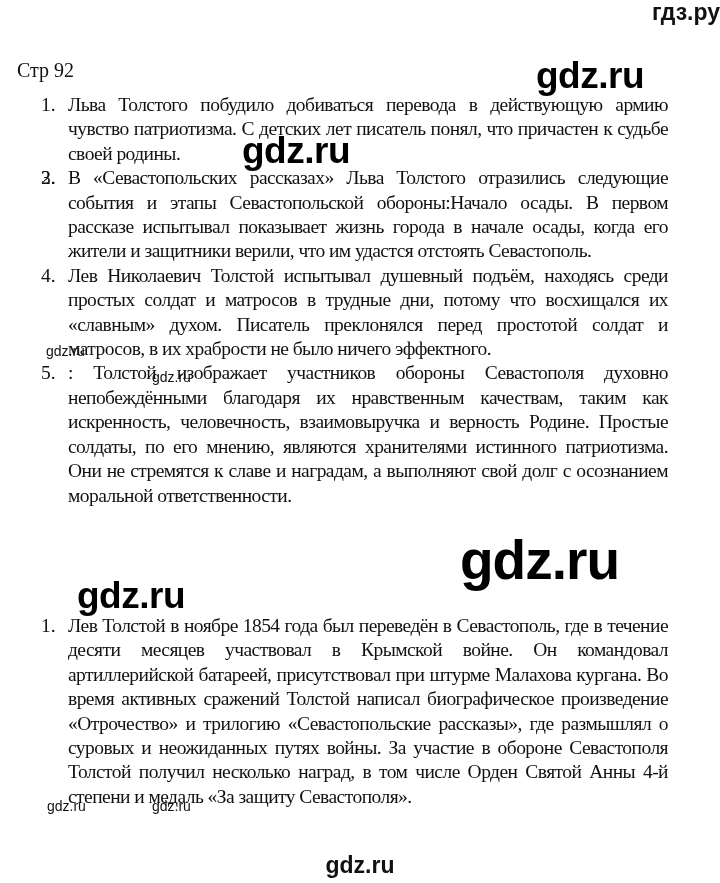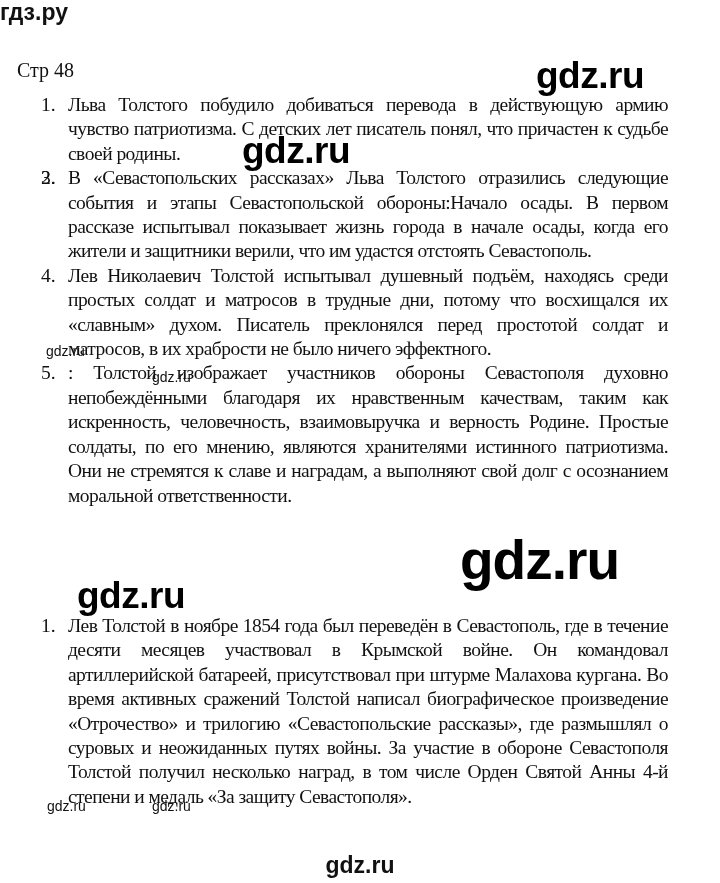--- a/index.html
+++ b/index.html
@@ -1,38 +1,38 @@
 <!DOCTYPE html>
 <html><head>
 <meta charset="utf-8">
 <style>
   html, body { margin: 0; padding: 0; background: #ffffff; }
   body { width: 720px; height: 883px; position: relative; overflow: hidden; color: #111111; }
   .serif { font-family: "Liberation Serif", "DejaVu Serif", serif; }
   .sans { font-family: "Liberation Sans", "DejaVu Sans", sans-serif; }
-  .site-header { position: absolute; top: -1px; left: 0; width: 720px; text-align: left; font-weight: bold; font-size: 23px; line-height: 26px; color: #111; }
+  .site-header { position: absolute; top: -1px; left: 0; width: 720px; text-align: right; font-weight: bold; font-size: 23px; line-height: 26px; color: #111; }
   .site-footer { position: absolute; top: 852px; left: 0; width: 720px; text-align: center; font-weight: bold; font-size: 23px; line-height: 26px; color: #111; }
   .page-label { position: absolute; top: 58px; left: 17px; font-size: 20px; line-height: 24px; }
   .list { position: absolute; left: 0; width: 720px; margin: 0; padding: 0; list-style: none; }
   .list li { position: relative; padding-left: 68px; width: 600px; font-size: 19.5px; line-height: 24.4px; text-align: justify; transform-origin: left top; }
   .list li .num { position: absolute; left: 41px; top: 0; }
   .list li .txt { display: block; letter-spacing: -0.55px; word-spacing: 0px; }
   .list1 { top: 93px; }
   .list2 { top: 614px; }
   .wm { position: absolute; font-weight: bold; color: #000; line-height: 1; white-space: nowrap; }
   .wm-lg { font-size: 37px; letter-spacing: -0.5px; }
   .wm-xl { font-size: 55px; letter-spacing: -1px; }
   .wm-sm { font-size: 14px; font-weight: normal; color: #111; }
 </style>
 </head>
 <body>
 
 <div class="site-header sans">гдз.ру</div>
 
-<div class="page-label serif">Стр 48</div>
+<div class="page-label serif">Стр 92</div>
 
 <ol class="list list1 serif">
   <li>
     <span class="num">1.</span>
     <span class="txt">Льва Толстого побудило добиваться перевода в действующую армию чувство патриотизма.  С детских лет писатель понял, что причастен к судьбе своей родины.</span>
   </li>
   <li>
     <span class="num">2.</span>
   </li>
   <li>

